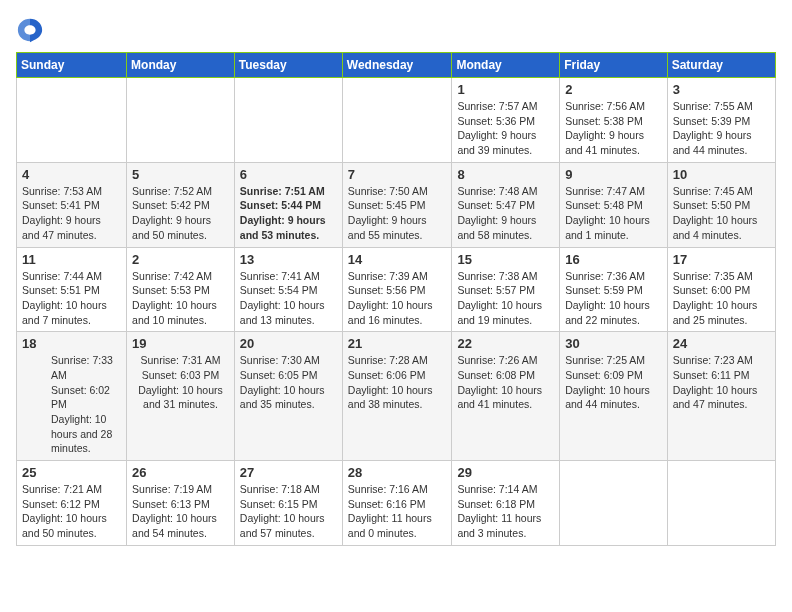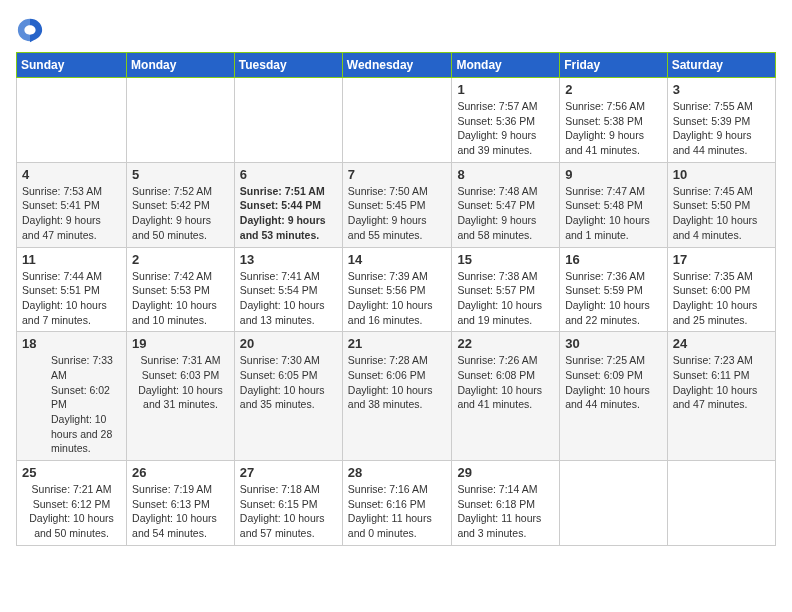--- a/index.html
+++ b/index.html
@@ -270,21 +270,21 @@
         <td>
           <div class="day-num">24</div>
           <div class="day-info" style="white-space: pre-line;">Sunrise: 7:23 AM
 Sunset: 6:11 PM
 Daylight: 10 hours and 47 minutes.</div>
         </td>
       </tr>
       <tr>
         <td>
           <div class="day-num">25</div>
-          <div class="day-info" style="white-space: pre-line; text-align: center;">Sunrise: 7:21 AM
+          <div class="day-info" style="white-space: pre-line;">Sunrise: 7:21 AM
 Sunset: 6:12 PM
 Daylight: 10 hours and 50 minutes.</div>
         </td>
         <td>
           <div class="day-num">26</div>
           <div class="day-info" style="white-space: pre-line;">Sunrise: 7:19 AM
 Sunset: 6:13 PM
 Daylight: 10 hours and 54 minutes.</div>
         </td>
         <td>

